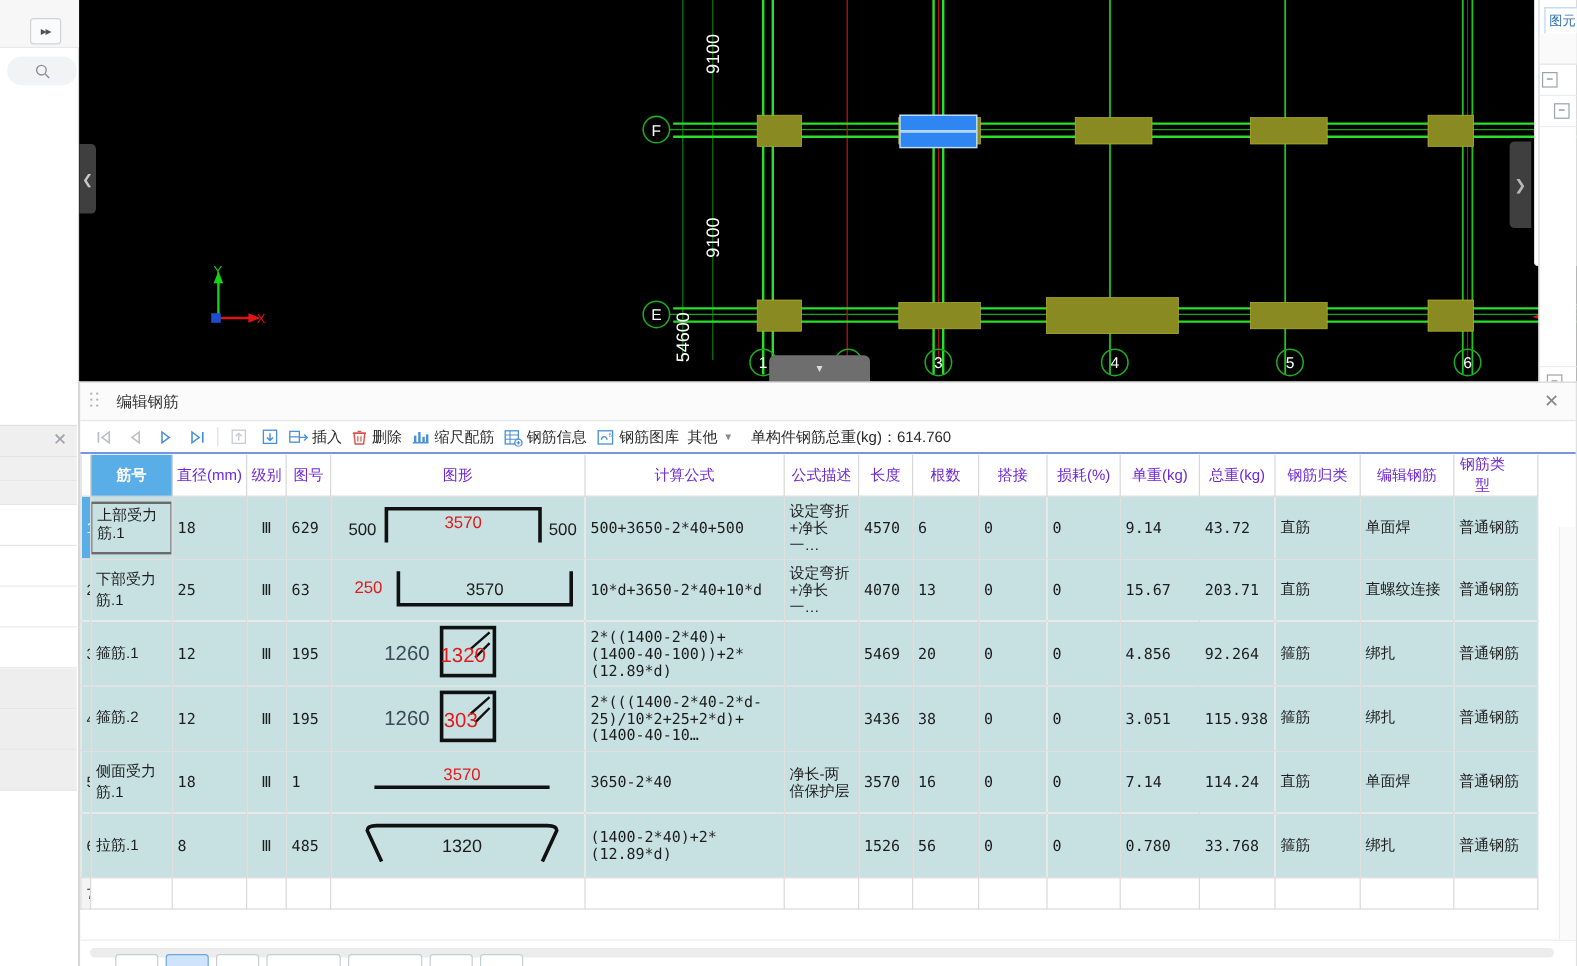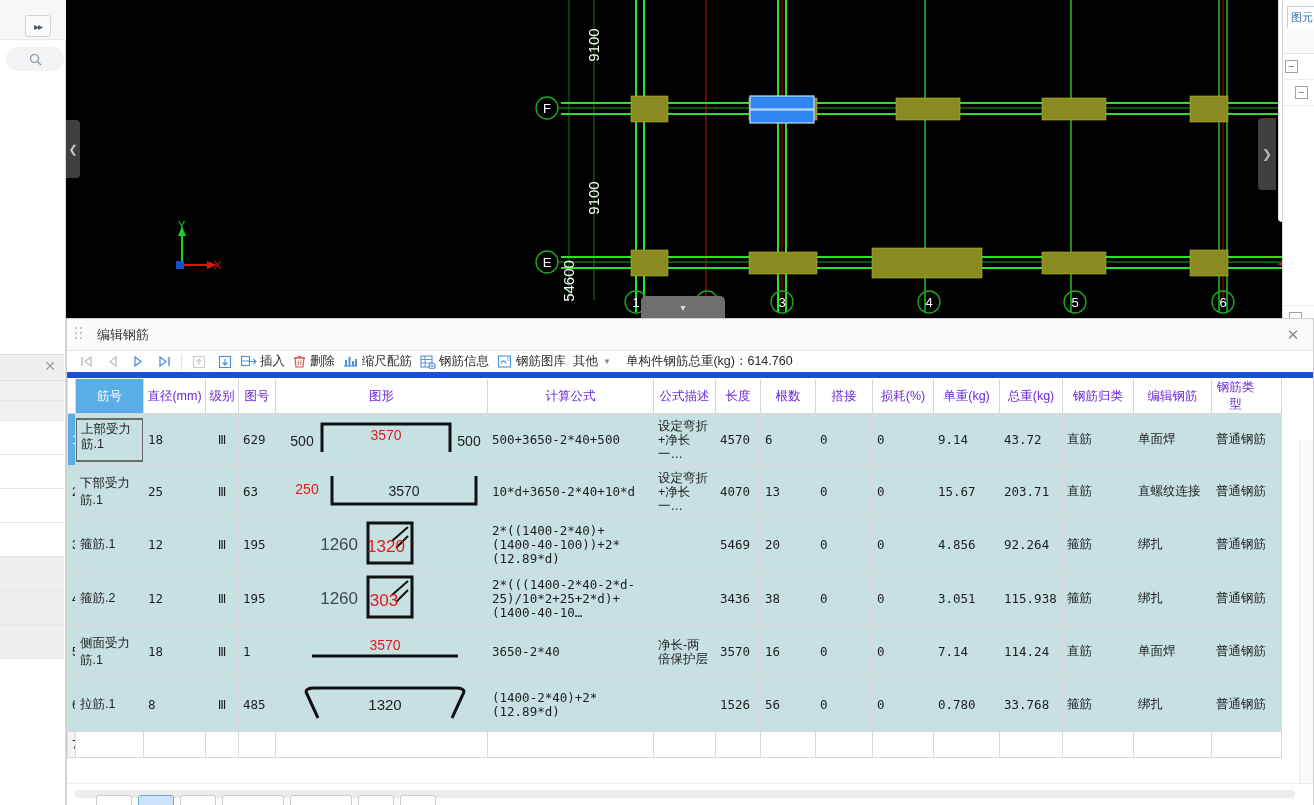--- a/index.html
+++ b/index.html
@@ -110,37 +110,37 @@
   .grip { width:10px; height:16px; margin-left:8px; display:grid;
           grid-template-columns:3px 3px; grid-template-rows:repeat(3,3px);
           gap:2px; }
   .grip i { width:2px; height:2px; background:#b5b5b5; border-radius:50%; display:block; }
   .dlg-title-text { margin-left:12px; font-size:13px; color:#333; }
   .dlg-close { position:absolute; right:12px; top:8px; width:16px; height:16px;
                color:#8a8a8a; font-size:15px; line-height:15px; text-align:center; }
 
   .dlg-toolbar {
     height:27px; display:flex; align-items:center; padding-left:6px;
-    border-bottom:6px solid #1d4ed8; background:#ffffff; gap:0px;
+    border-bottom:1px solid #1d4ed8; background:#ffffff; gap:0px;
   }
   .tb-nav { width:26px; height:22px; display:flex; align-items:center; justify-content:center; }
   .tb-icon { width:26px; height:22px; display:flex; align-items:center; justify-content:center; }
   .tb-btn { height:22px; display:flex; align-items:center; gap:3px; padding:0 5px 0 2px;
             color:#2b2b2b; font-size:12.5px; white-space:nowrap; }
   .tb-sum { margin-left:10px; font-size:12.5px; color:#2b2b2b; white-space:nowrap; }
   .tb-caret { color:#888; font-size:8px; margin-left:2px; }
 
   
   .grid-wrap { position:absolute; left:0; top:60px; right:0; bottom:0; background:#fff; }
   table.grid { border-collapse:collapse; table-layout:fixed; width:1214px; margin-left:0px; }
   table.grid th {
     background:#ffffff; border:1px solid #d7d7d7; border-top:none;
     font-weight:normal; font-size:12.5px; color:#6d28d9; height:22px; padding:0 2px;
   }
-  table.grid th.sel { background:#5aaee8; color:#ffffff; }
+  table.grid th.sel { background:#5aaee8; color:#ffffff;font-weight:bold; }
   table.grid td {
     background:#c7e1e3; border:1px solid #d9d9d9; border-top:none;
     font-size:12.5px; color:#1d1d1d; padding:2px 4px; vertical-align:middle;
     height:46px; overflow:hidden;
   }
   td.num { font-family:"DejaVu Sans Mono","Liberation Mono",monospace; font-size:12px; }
   td.rowno { width:8px; background:#f4f4f4; color:#8a4a18; text-align:center;
              font-size:11px; padding:0; border-left:none; }
   td.rowno.active { background:#5aaee8; color:#ffffff; }
   td.shape { background:#c7e1e3; padding:0; text-align:center; }

